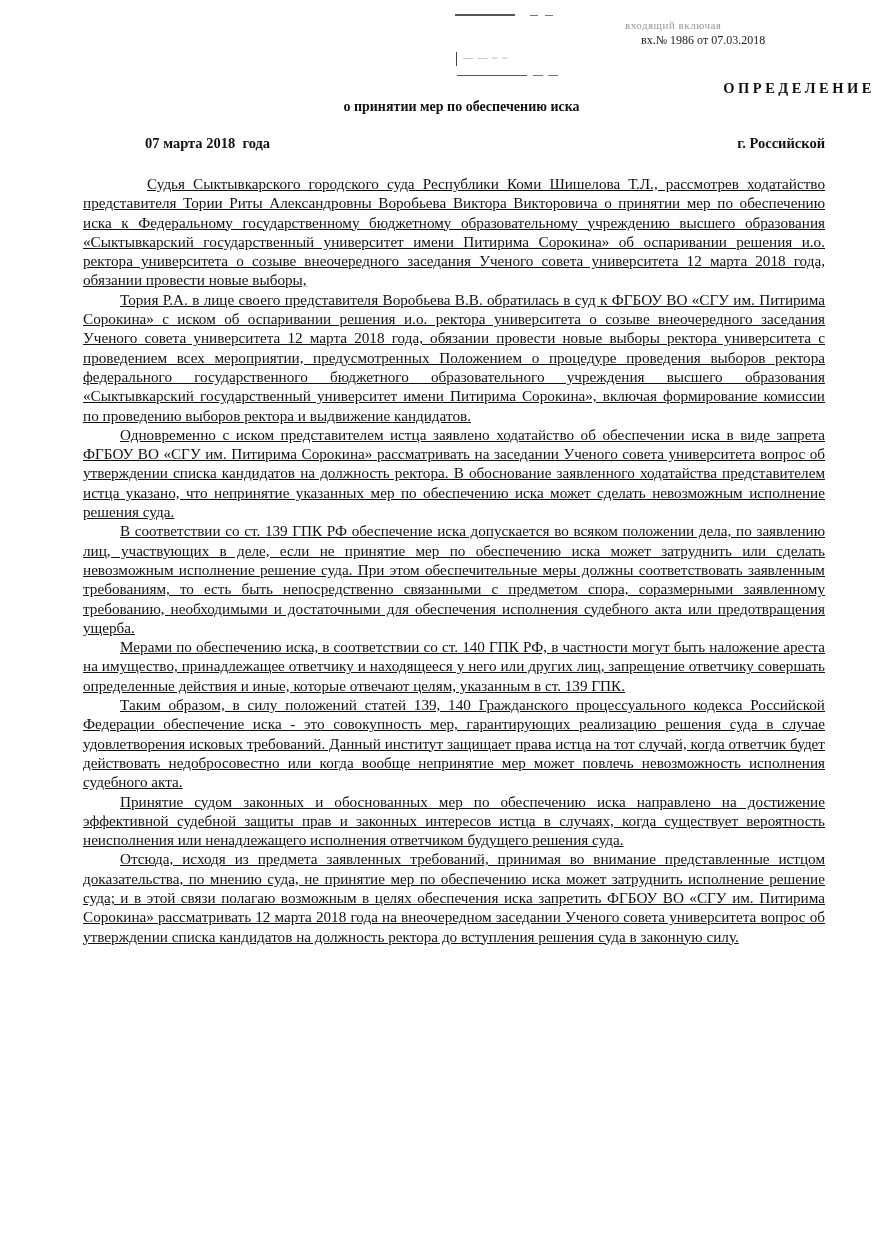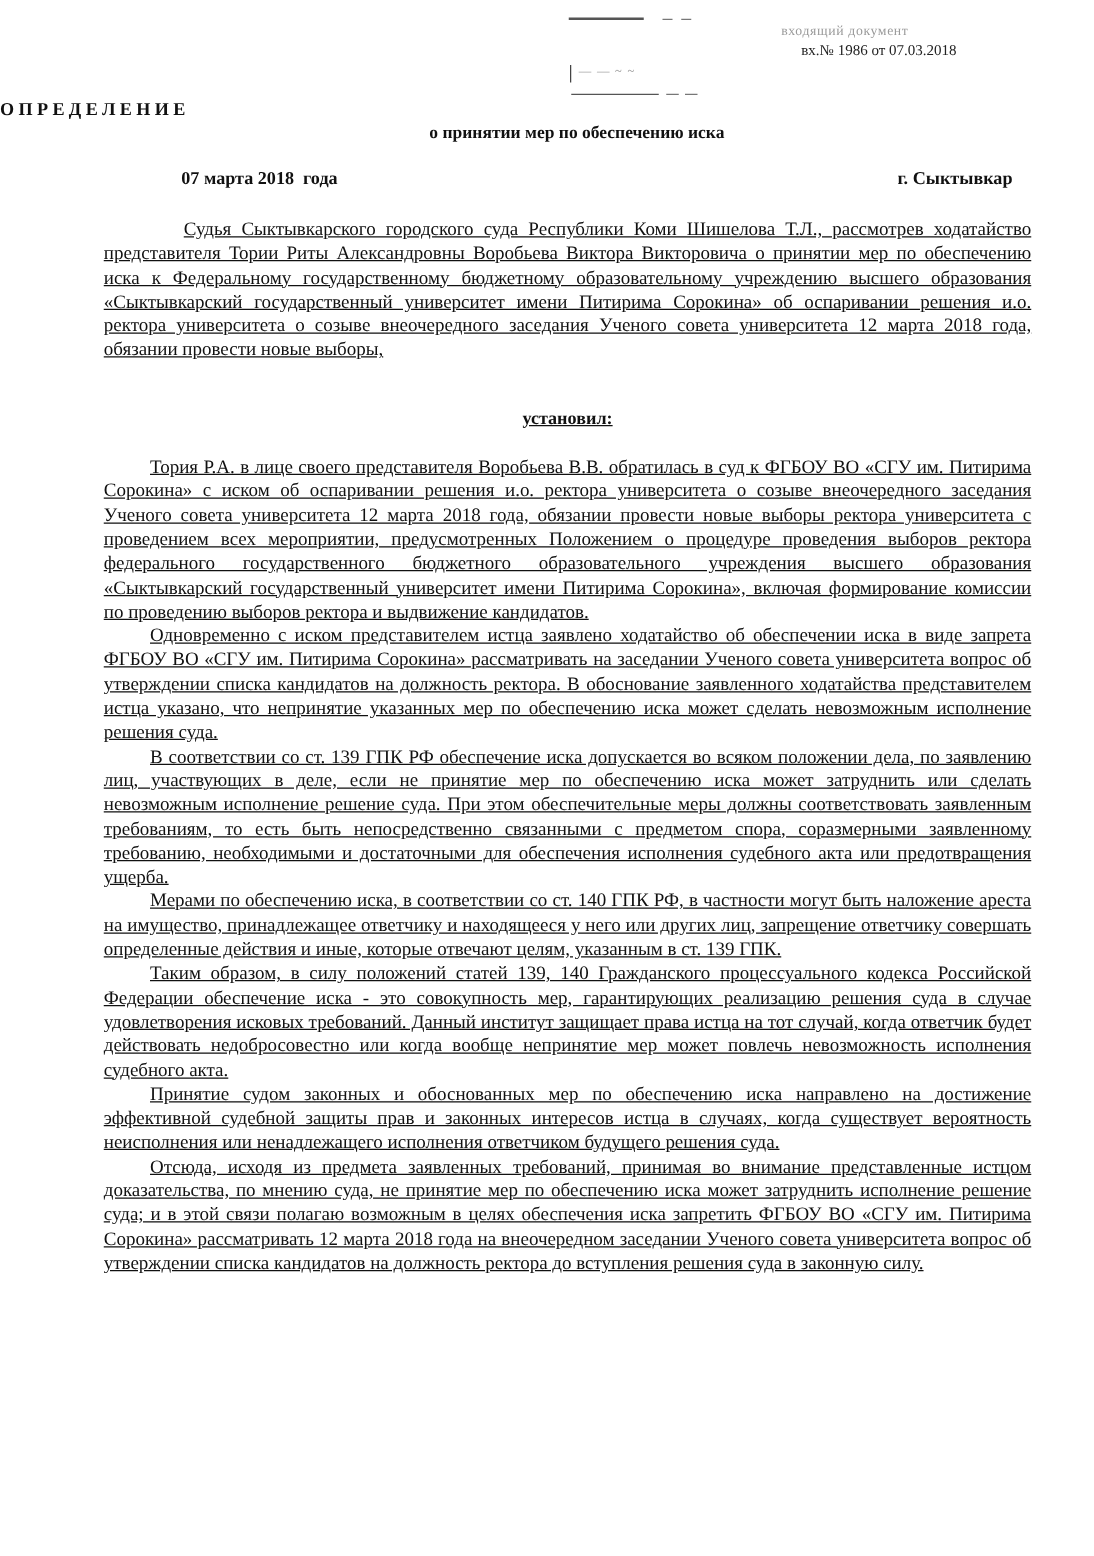--- a/index.html
+++ b/index.html
@@ -23,29 +23,29 @@
   .stamp-right {
     position: absolute; left: 625px; top: 18px; width: 215px;
     font-size: 11px; color: #888; line-height: 15px;
   }
   .stamp-right .faded { color: #9a9a9a; letter-spacing: 0.5px; white-space: nowrap; }
   .stamp-right .inno { color: #222; font-size: 12px; margin-left: 16px; white-space: nowrap; }
   .stamp-right .faded2 { margin-left: 30px; }
   .stamp-right .faded3 { margin-left: 45px; }
 
   .title {
-    position: absolute; left: 0; width: 875px; top: 80px; text-align: left;
+    position: absolute; left: 0; width: 875px; top: 80px; text-align: right;
     font-weight: bold; font-size: 14.5px; letter-spacing: 3.5px;
   }
   .subtitle {
     position: absolute; left: 0; width: 875px; top: 99px; text-align: center;
     font-weight: bold; font-size: 14px; padding-left: 24px;
   }
   .date-line {
-    position: absolute; left: 145px; right: 65px; top: 135px;
+    position: absolute; left: 145px; right: 50px; top: 135px;
     font-weight: bold; font-size: 14.5px;
     display: flex; justify-content: space-between;
   }
   .content {
     position: absolute; left: 83px; width: 742px; top: 174px;
     font-size: 15.2px; line-height: 19.3px; text-align: justify; text-decoration: underline;
   }
   .content p { margin: 0; text-indent: 37px; }
   .content .intro { text-indent: 64px; }
   .content .heading {
@@ -62,37 +62,36 @@
   <div class="dash1"></div>
   <div class="dash2"></div>
   <div class="vbar"></div>
   <div class="scrib">— — ~ ~</div>
   <div class="line2"></div>
   <div class="dash3"></div>
   <div class="dash4"></div>
 </div>
 
 <div class="stamp-right">
-  <div class="faded">входящий документ</div>
+  <div class="faded">входящий включая</div>
   <div class="inno">вх.№ 1986 от 07.03.2018</div>
   <div class="faded faded2">&nbsp;</div>
   <div class="faded faded3">&nbsp;</div>
 </div>
 
 <div class="title">ОПРЕДЕЛЕНИЕ</div>
 <div class="subtitle">о принятии мер по обеспечению иска</div>
 
 <div class="date-line">
   <span style="white-space:pre">07 марта 2018  года</span>
-  <span>г. Сыктывкар</span>
+  <span>г. Российской</span>
 </div>
 
 <div class="content">
   <p class="intro">Судья Сыктывкарского городского суда Республики Коми Шишелова Т.Л., рассмотрев ходатайство представителя Тории Риты Александровны Воробьева Виктора Викторовича о принятии мер по обеспечению иска к Федеральному государственному бюджетному образовательному учреждению высшего образования «Сыктывкарский государственный университет имени Питирима Сорокина» об оспаривании решения и.о. ректора университета о созыве внеочередного заседания Ученого совета университета 12 марта 2018 года, обязании провести новые выборы,</p>
-  <p class="heading">установил:</p>
   <p>Тория Р.А. в лице своего представителя Воробьева В.В. обратилась в суд к ФГБОУ ВО «СГУ им. Питирима Сорокина» с иском об оспаривании решения и.о. ректора университета о созыве внеочередного заседания Ученого совета университета 12 марта 2018 года, обязании провести новые выборы ректора университета с проведением всех мероприятии, предусмотренных Положением о процедуре проведения выборов ректора федерального государственного бюджетного образовательного учреждения высшего образования «Сыктывкарский государственный университет имени Питирима Сорокина», включая формирование комиссии по проведению выборов ректора и выдвижение кандидатов.</p>
   <p class="gap">Одновременно с иском представителем истца заявлено ходатайство об обеспечении иска в виде запрета  ФГБОУ ВО «СГУ им. Питирима Сорокина» рассматривать на заседании Ученого совета университета вопрос об утверждении списка кандидатов на должность ректора. В обоснование заявленного ходатайства представителем истца указано, что непринятие указанных мер по обеспечению иска может сделать невозможным исполнение решения суда.</p>
   <p>В соответствии со ст. 139 ГПК РФ обеспечение иска допускается во всяком положении дела, по заявлению лиц, участвующих в деле, если не принятие мер по обеспечению иска может затруднить или сделать невозможным исполнение решение суда. При этом обеспечительные меры должны соответствовать заявленным требованиям, то есть быть непосредственно связанными с предметом спора, соразмерными заявленному требованию, необходимыми и достаточными для обеспечения исполнения судебного акта или предотвращения ущерба.</p>
   <p>Мерами по обеспечению иска, в соответствии со ст. 140 ГПК РФ, в частности  могут быть наложение ареста на имущество, принадлежащее ответчику и находящееся у него или других лиц, запрещение ответчику совершать определенные действия и иные, которые отвечают целям, указанным в ст. 139 ГПК.</p>
   <p class="gap">Таким образом, в силу положений статей 139, 140 Гражданского процессуального кодекса Российской Федерации обеспечение иска - это совокупность мер, гарантирующих реализацию решения суда в случае удовлетворения исковых требований. Данный институт защищает права истца на тот случай, когда ответчик будет действовать недобросовестно или когда вообще непринятие мер может повлечь невозможность исполнения судебного акта.</p>
   <p class="gap">Принятие судом законных и обоснованных мер по обеспечению иска направлено на достижение эффективной судебной защиты прав и законных интересов истца в случаях, когда существует вероятность неисполнения или ненадлежащего исполнения ответчиком будущего решения суда.</p>
   <p class="gap">Отсюда, исходя из предмета заявленных требований, принимая во внимание представленные истцом доказательства, по мнению суда, не принятие мер по обеспечению иска может затруднить исполнение решение суда; и в этой связи полагаю возможным в целях обеспечения иска запретить ФГБОУ ВО «СГУ им. Питирима Сорокина» рассматривать 12 марта 2018 года на внеочередном заседании Ученого совета университета вопрос об утверждении списка кандидатов на должность ректора до вступления решения суда в законную силу.</p>
 </div>
 
 </body></html>

